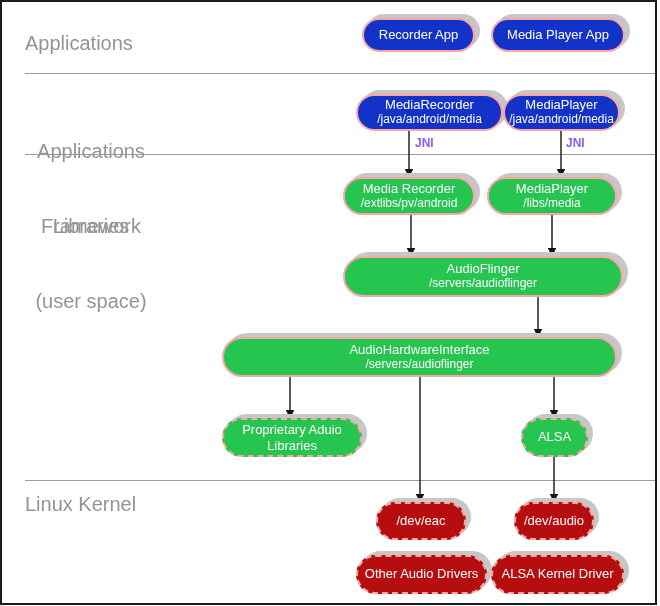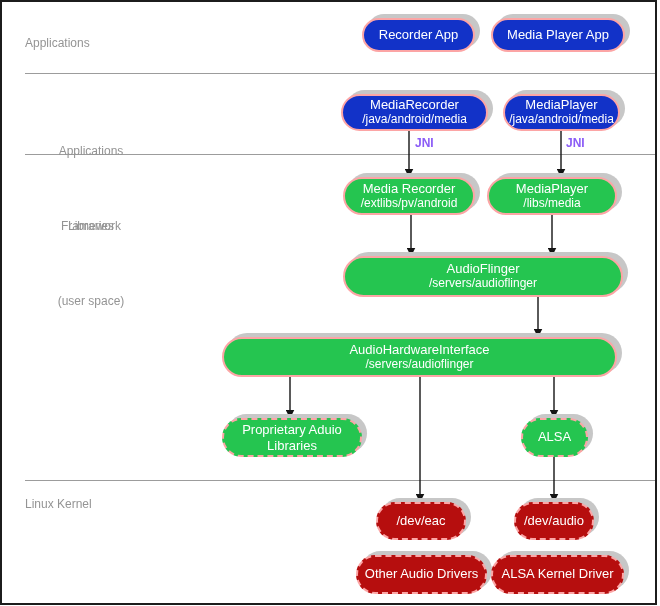--- a/index.html
+++ b/index.html
@@ -2,42 +2,42 @@
 <html style="--node-blue: #1232c8; --node-green: #25c550; --node-red: #b60e0e; --node-text: #ffffff; --shadow: #c7c7c7; --layer-label: #949494; --divider: #9c9c9c; --connector: #141414; --frame-border: #1c1c1c;"><head>
 <meta charset="utf-8">
 <style>
   html,body{margin:0;padding:0;background:#ffffff;}
   body{width:660px;height:606px;position:relative;font-family:"Liberation Sans",sans-serif;}
   .frame{position:absolute;left:0;top:0;width:653px;height:601px;border:2px solid var(--frame-border);background:#fff;}
   .divider{position:absolute;left:23px;width:630px;height:1px;background:var(--divider);}
   .d1{top:71px;}
   .d2{top:152px;}
   .d3{top:478px;}
-  .layer-label{position:absolute;color:var(--layer-label);font-size:12px;line-height:25px;white-space:pre;}
+  .layer-label{position:absolute;color:var(--layer-label);font-size:20px;line-height:25px;white-space:pre;}
   .lbl-apps{left:23px;top:29px;}
   .lbl-fw{left:21px;top:87px;width:136px;text-align:center;}
   .lbl-lib{left:21px;top:162px;width:136px;text-align:center;}
   .lbl-kernel{left:23px;top:490px;}
   .connectors{position:absolute;left:0;top:0;width:656px;height:602px;pointer-events:none;}
   .connectors line{stroke:var(--connector);stroke-width:1.4;}
   .jni{position:absolute;font-size:12px;font-weight:700;color:#8b5cf6;}
   .jni1{left:413px;top:134px;}
   .jni2{left:564px;top:134px;}
   .node{position:absolute;box-sizing:border-box;border-radius:999px;border:2px solid #fca5a5;
         color:var(--node-text);display:flex;flex-direction:column;align-items:center;justify-content:center;
         text-align:center;box-shadow:5px -4px 0 0 var(--shadow);line-height:1.15;white-space:nowrap;}
   .node .label{font-size:13px;}
   .node .sub{font-size:12px;}
   .blue{background:var(--node-blue);}
   .green{background:var(--node-green);}
   .red{background:var(--node-red);}
   .dashed{border-style:dashed;}
   .n-recorder-app{left:360px;top:16px;width:113px;height:34px;}
   .n-media-player-app{left:489px;top:16px;width:134px;height:34px;}
-  .n-media-recorder-fw{left:339px;top:92px;width:147px;height:37px;}
+  .n-media-recorder-fw{left:354px;top:92px;width:147px;height:37px;}
   .n-media-player-fw{left:501px;top:92px;width:117px;height:37px;}
   .n-media-recorder-lib{left:341px;top:175px;width:132px;height:38px;}
   .n-media-player-lib{left:485px;top:175px;width:130px;height:38px;}
   .n-audio-flinger{left:341px;top:254px;width:280px;height:41px;}
   .n-audio-hw{left:220px;top:335px;width:395px;height:40px;}
   .n-proprietary{left:220px;top:416px;width:140px;height:39px;line-height:1.2;}
   .n-alsa{left:519px;top:416px;width:67px;height:39px;}
   .n-dev-eac{left:374px;top:500px;width:90px;height:38px;}
   .n-dev-audio{left:512px;top:500px;width:80px;height:38px;}
   .n-other-drivers{left:354px;top:553px;width:131px;height:39px;}

